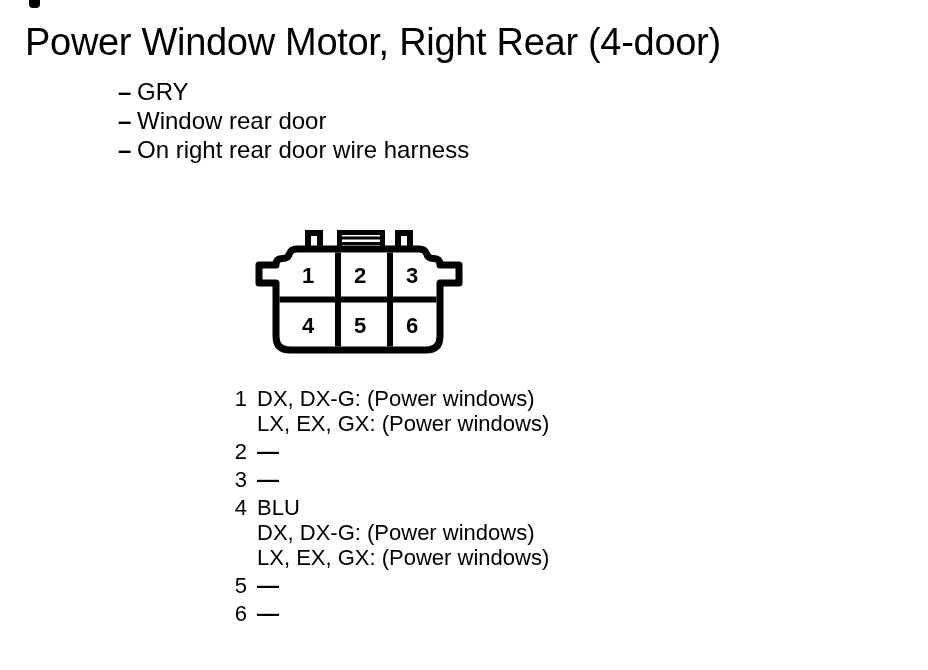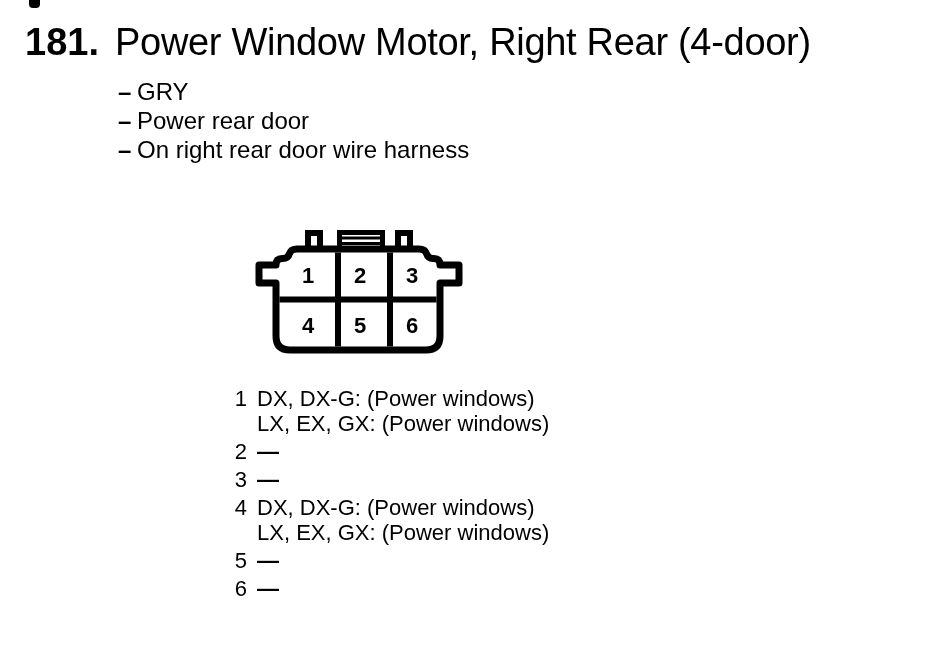--- a/index.html
+++ b/index.html
@@ -64,32 +64,31 @@
     margin-right:10px;
   }
   .pin-line.dash-line { font-weight:bold; letter-spacing:1px; }
 </style>
 </head>
 <body>
 
 <div class="scan-artifact"></div>
 
 <div class="title-row">
-  <span class="title-num">181.</span>
   <span class="title-text">Power Window Motor, Right Rear (4-door)</span>
 </div>
 
 <div class="details">
   <div class="detail-line">
     <span class="dash-bullet">–</span>
     <span>GRY</span>
   </div>
   <div class="detail-line">
     <span class="dash-bullet">–</span>
-    <span>Power rear door</span>
+    <span>Window rear door</span>
   </div>
   <div class="detail-line">
     <span class="dash-bullet">–</span>
     <span>On right rear door wire harness</span>
   </div>
 </div>
 
 <svg class="connector-svg" width="220" height="134" viewBox="0 0 220 134" aria-hidden="true">
 
   <path d="M 58 24 V 7 H 70 V 24" fill="#fff" stroke="#000" stroke-width="6"></path>
@@ -147,20 +146,21 @@
   <div class="pin-row">
     <div class="pin-num">3</div>
     <div class="pin-desc">
       <div class="pin-line dash-line">—</div>
     </div>
   </div>
 
   <div class="pin-row">
     <div class="pin-num">4</div>
     <div class="pin-desc">
+      <div class="pin-line">BLU</div>
       <div class="pin-line">DX, DX-G: (Power windows)</div>
       <div class="pin-line">LX, EX, GX: (Power windows)</div>
     </div>
   </div>
 
   <div class="pin-row">
     <div class="pin-num">5</div>
     <div class="pin-desc">
       <div class="pin-line dash-line">—</div>
     </div>

